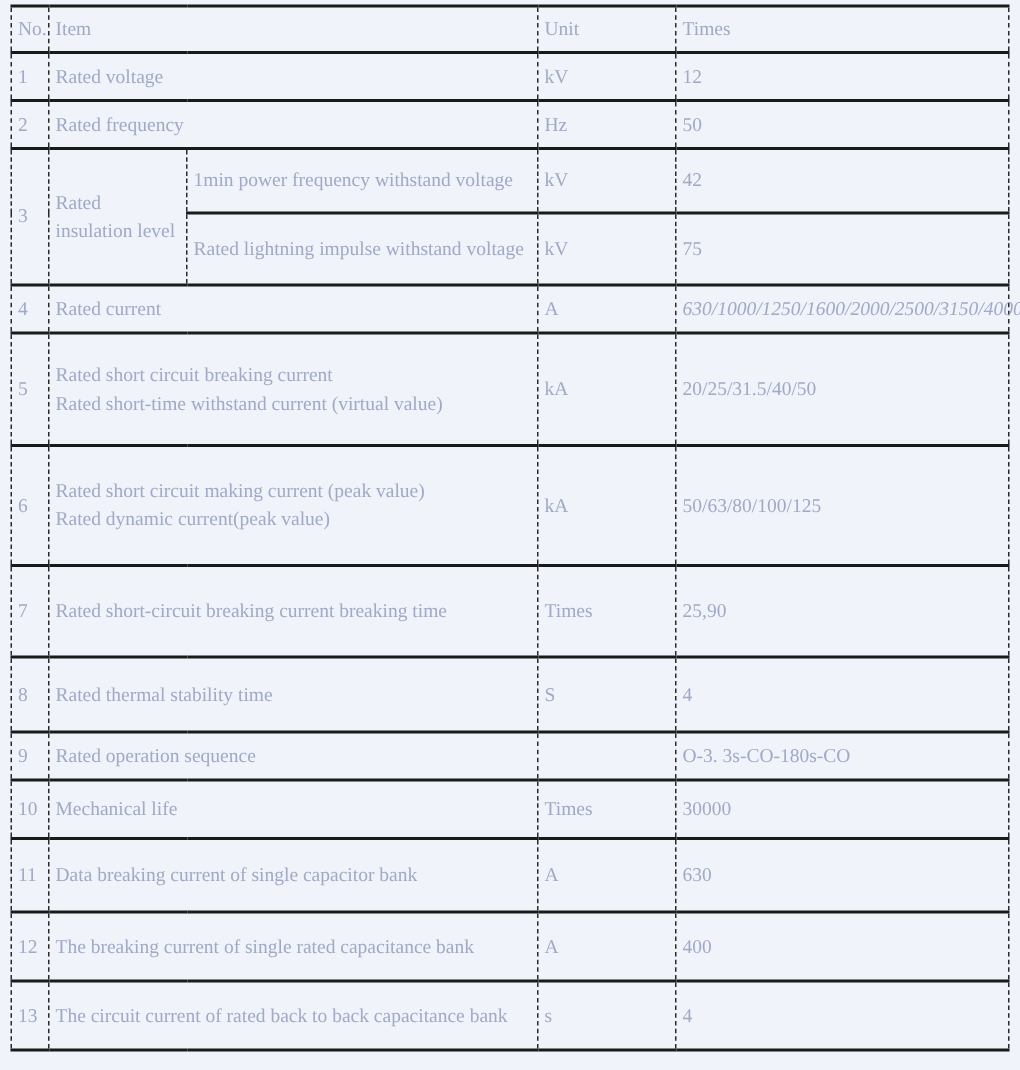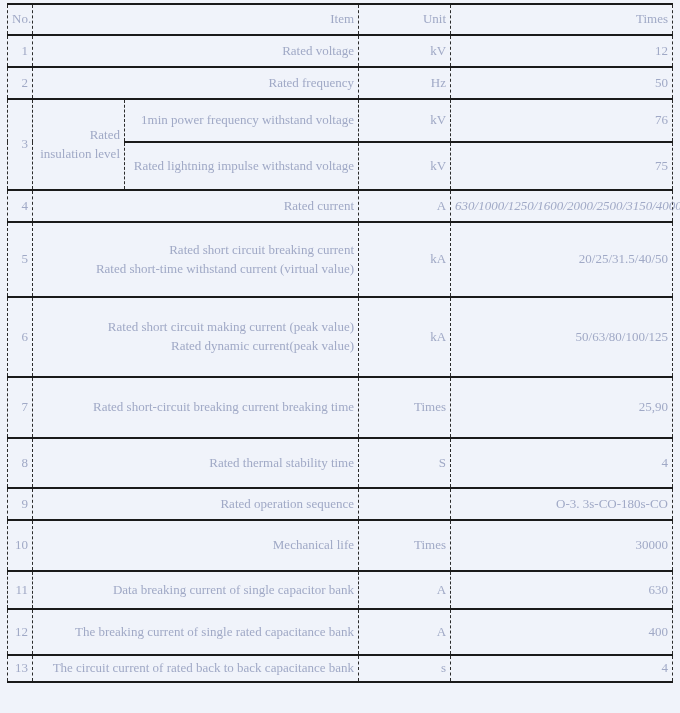--- a/index.html
+++ b/index.html
@@ -23,21 +23,21 @@
     border-top: 2px solid #1a1a1a;
     border-bottom: 2px solid #1a1a1a;
     border-left: 1px dashed #2a2a2a;
     border-right: 1px dashed #2a2a2a;
   }
   .spec-table td {
     border-left: 1px dashed #2a2a2a;
     border-right: 1px dashed #2a2a2a;
     border-top: 2px solid #1a1a1a;
     border-bottom: 2px solid #1a1a1a;
-    text-align: right;
+    text-align: left;
     vertical-align: middle;
     color: #a0a9c6;
     font-size: 13px;
     line-height: 1.45;
     padding: 2px 4px;
     overflow: visible;
   }
   .item { white-space: pre-line; margin-left: 14px; }
   .nowrap { white-space: nowrap; padding-left: 0; padding-right: 0; font-style: italic; }
   .low { padding-top: 18px; }
@@ -74,21 +74,21 @@
     <td colspan="2" class="item">Rated frequency</td>
     <td>Hz</td>
     <td>50</td>
   </tr>
 
   <tr style="height:43px">
     <td rowspan="2">3</td>
     <td rowspan="2">Rated insulation level</td>
     <td class="item">1min power frequency withstand voltage</td>
     <td>kV</td>
-    <td>76</td>
+    <td>42</td>
   </tr>
   <tr style="height:48px">
     <td class="item">Rated lightning impulse withstand voltage</td>
     <td>kV</td>
     <td>75</td>
   </tr>
 
   <tr style="height:32px">
     <td>4</td>
     <td colspan="2" class="item">Rated current</td>
@@ -126,41 +126,41 @@
     <td class="low">4</td>
   </tr>
 
   <tr style="height:32px">
     <td>9</td>
     <td colspan="2" class="item">Rated operation sequence</td>
     <td></td>
     <td>O-3. 3s-CO-180s-CO</td>
   </tr>
 
-  <tr style="height:51px">
+  <tr style="height:39px">
     <td>10</td>
     <td colspan="2" class="item">Mechanical life</td>
     <td>Times</td>
     <td>30000</td>
   </tr>
 
-  <tr style="height:38px">
+  <tr style="height:49px">
     <td>11</td>
     <td colspan="2" class="item">Data breaking current of single capacitor bank</td>
     <td>A</td>
     <td>630</td>
   </tr>
 
   <tr style="height:46px">
     <td>12</td>
     <td colspan="2" class="item">The breaking current of single rated capacitance bank</td>
     <td>A</td>
     <td>400</td>
   </tr>
 
-  <tr style="height:27px">
+  <tr style="height:46px">
     <td>13</td>
     <td colspan="2" class="item">The circuit current of rated back to back capacitance bank</td>
     <td>s</td>
     <td>4</td>
   </tr>
 </tbody>
   </table>
 
 </body></html>

